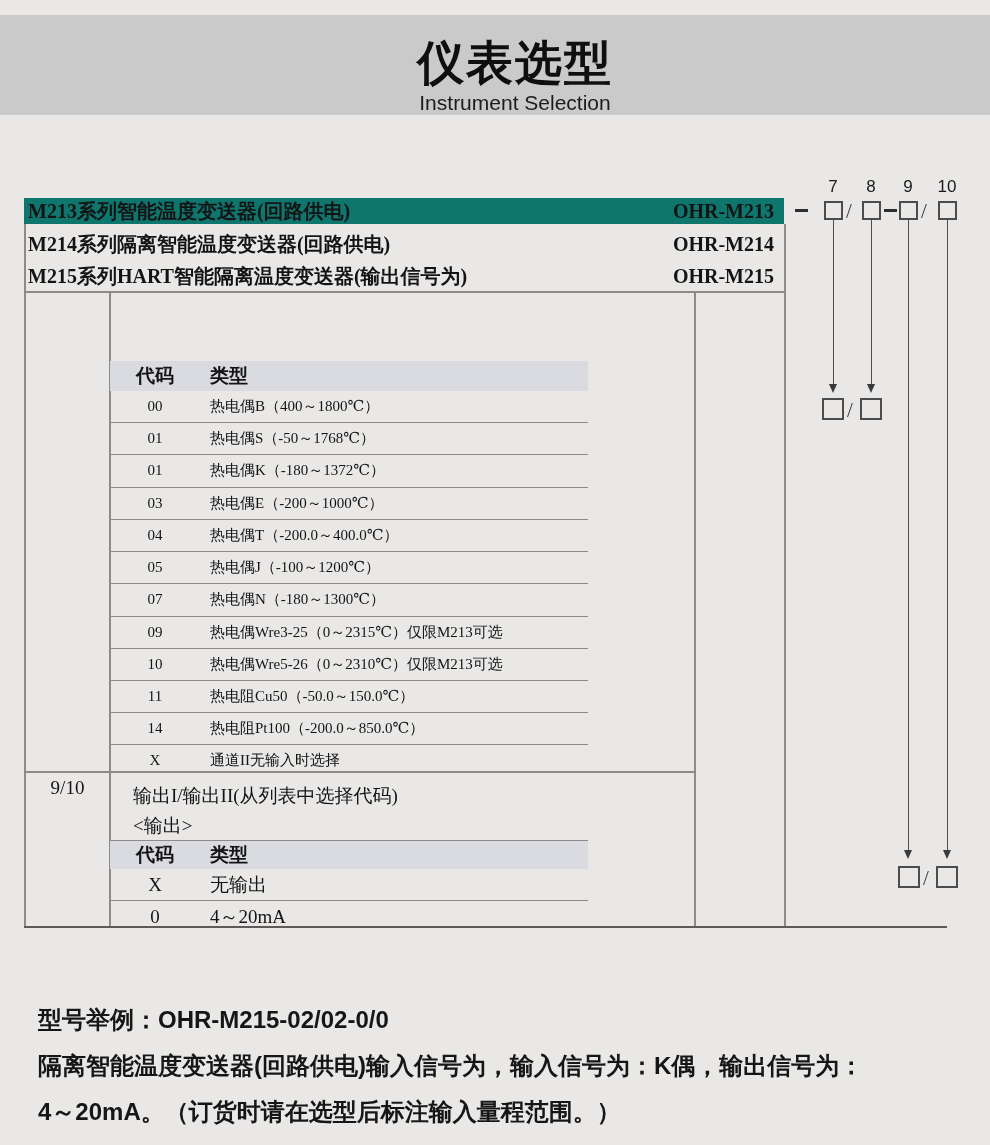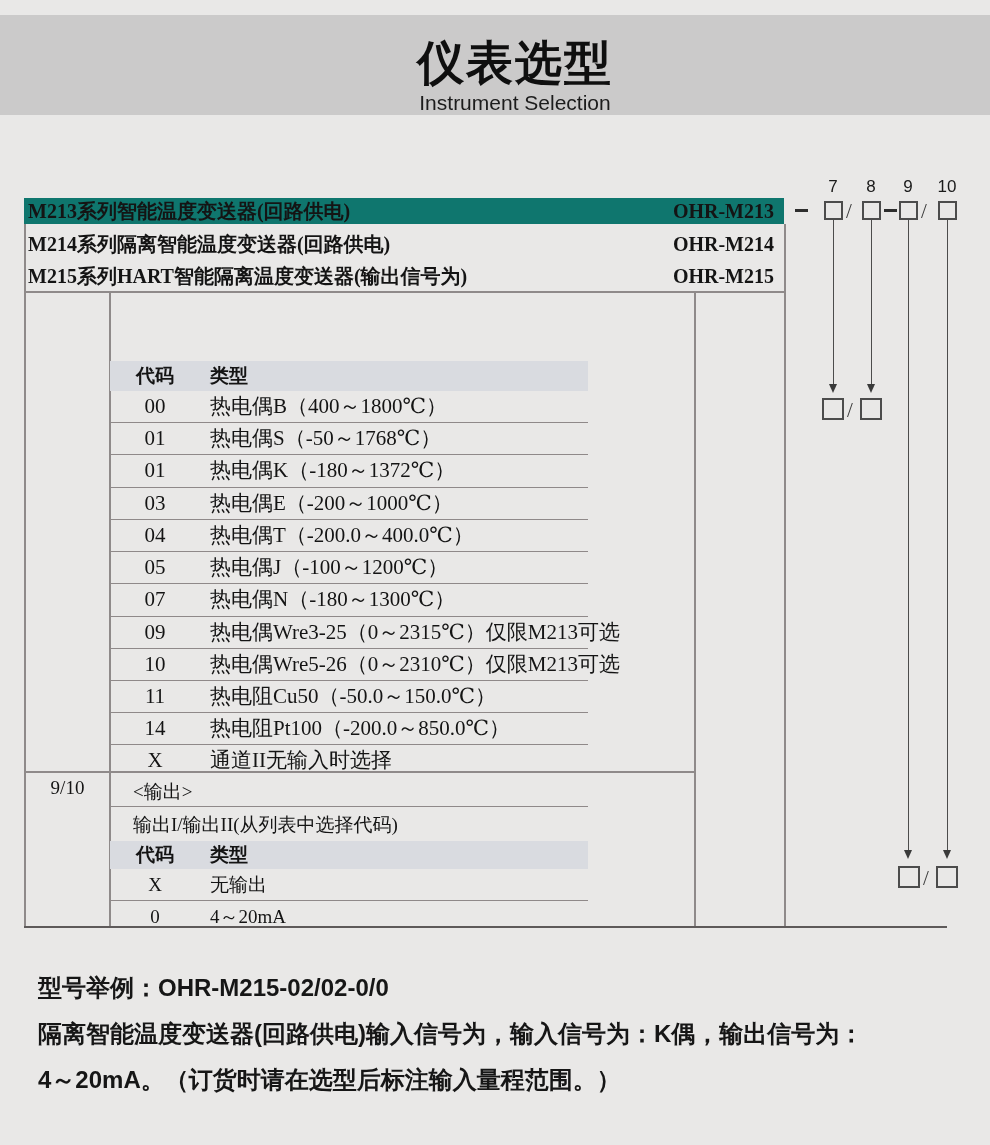--- a/index.html
+++ b/index.html
@@ -24,21 +24,21 @@
   .prod-row { position:absolute; left:24px; width:760px; height:26px; line-height:26px; font-size:20px; font-weight:bold; }
   .prod-row .pname { position:absolute; left:4px; white-space:nowrap; }
   .prod-row .pmodel { position:absolute; right:10px; white-space:nowrap; }
   .prod-hl { background:#0f766e; }
   
   .vline, .hline { position:absolute; background:#8f8a8a; }
   
   .seltable { position:absolute; left:110px; top:292px; width:478px; height:635px;margin-top:38px; }
   .spacer { height:31px; }
   .thead { height:30px; line-height:30px; background:#d9dbe0; font-weight:bold; display:flex; font-size:19px; }
-  .trow { height:32.23px; line-height:31px; display:flex; font-size:21px; border-bottom:1.4px solid #8f8989; }
+  .trow { height:32.23px; line-height:31px; display:flex; font-size:15px; border-bottom:1.4px solid #8f8989; }
   .trow.nb { border-bottom:none; }
   .c-code { width:90px; text-align:center; flex:none; }
   .c-type { flex:1; padding-left:10px; white-space:nowrap; }
   .orow { display:flex; font-size:19px; }
   .o-full { padding-left:23px; white-space:nowrap; }
   .r-sect  { height:29px; line-height:28px; border-bottom:1.4px solid #8f8989; }
   .r-desc  { height:34px; line-height:36px; }
   .r-head2 { height:28px; line-height:28px; background:#d9dbe0; font-weight:bold; }
   .r-x     { height:32px; line-height:31px; border-bottom:1.4px solid #8f8989; }
   .r-0     { height:32px; line-height:31px; }
@@ -46,21 +46,21 @@
   
   .numlbl { position:absolute; top:177px; width:20px; text-align:center;
     font-family:"Liberation Sans","DejaVu Sans",sans-serif; font-size:17px; color:#1a1a1a; }
   .cbox { position:absolute; width:19px; height:19px; border:2px solid #4c4c4c; background:transparent; }
   .abox { position:absolute; width:22px; height:22px; border:2px solid #4c4c4c; background:transparent; }
   .dash { position:absolute; width:13px; height:3px; background:#2e2e2e; }
   .slash { position:absolute; font-size:21px; color:#3a3a3a; font-family:"Liberation Serif",serif; }
   .aline { position:absolute; width:1.4px; background:#4c4c4c; }
   .ahead { position:absolute; width:0; height:0; border-left:4.5px solid transparent; border-right:4.5px solid transparent; border-top:9px solid #3a3a3a; }
   
-  .example { position:absolute; left:38px; top:965px; width:930px;
+  .example { position:absolute; left:38px; top:997px; width:930px;
     font-family:"Liberation Sans","DejaVu Sans",sans-serif;
     font-size:24px; font-weight:bold; color:#161616; line-height:46px; }
 </style>
 </head>
 <body>
 
 <div class="page">
 
   <div class="banner">
     <div class="title">仪表选型</div>
@@ -136,25 +136,25 @@
       </div>
     <div class="trow">
         <span class="c-code">14</span>
         <span class="c-type">热电阻Pt100（-200.0～850.0℃）</span>
       </div>
     <div class="trow nb">
         <span class="c-code">X</span>
         <span class="c-type">通道II无输入时选择</span>
       </div>
 
+    <div class="orow r-desc">
+      <span class="o-full">输出I/输出II(从列表中选择代码)</span>
+    </div>
     <div class="orow r-sect">
       <span class="o-full">&lt;输出&gt;</span>
-    </div>
-    <div class="orow r-desc">
-      <span class="o-full">输出I/输出II(从列表中选择代码)</span>
     </div>
     <div class="orow r-head2">
       <span class="c-code">代码</span>
       <span class="c-type">类型</span>
     </div>
     <div class="orow r-x">
       <span class="c-code">X</span>
       <span class="c-type">无输出</span>
     </div>
     <div class="orow r-0">

